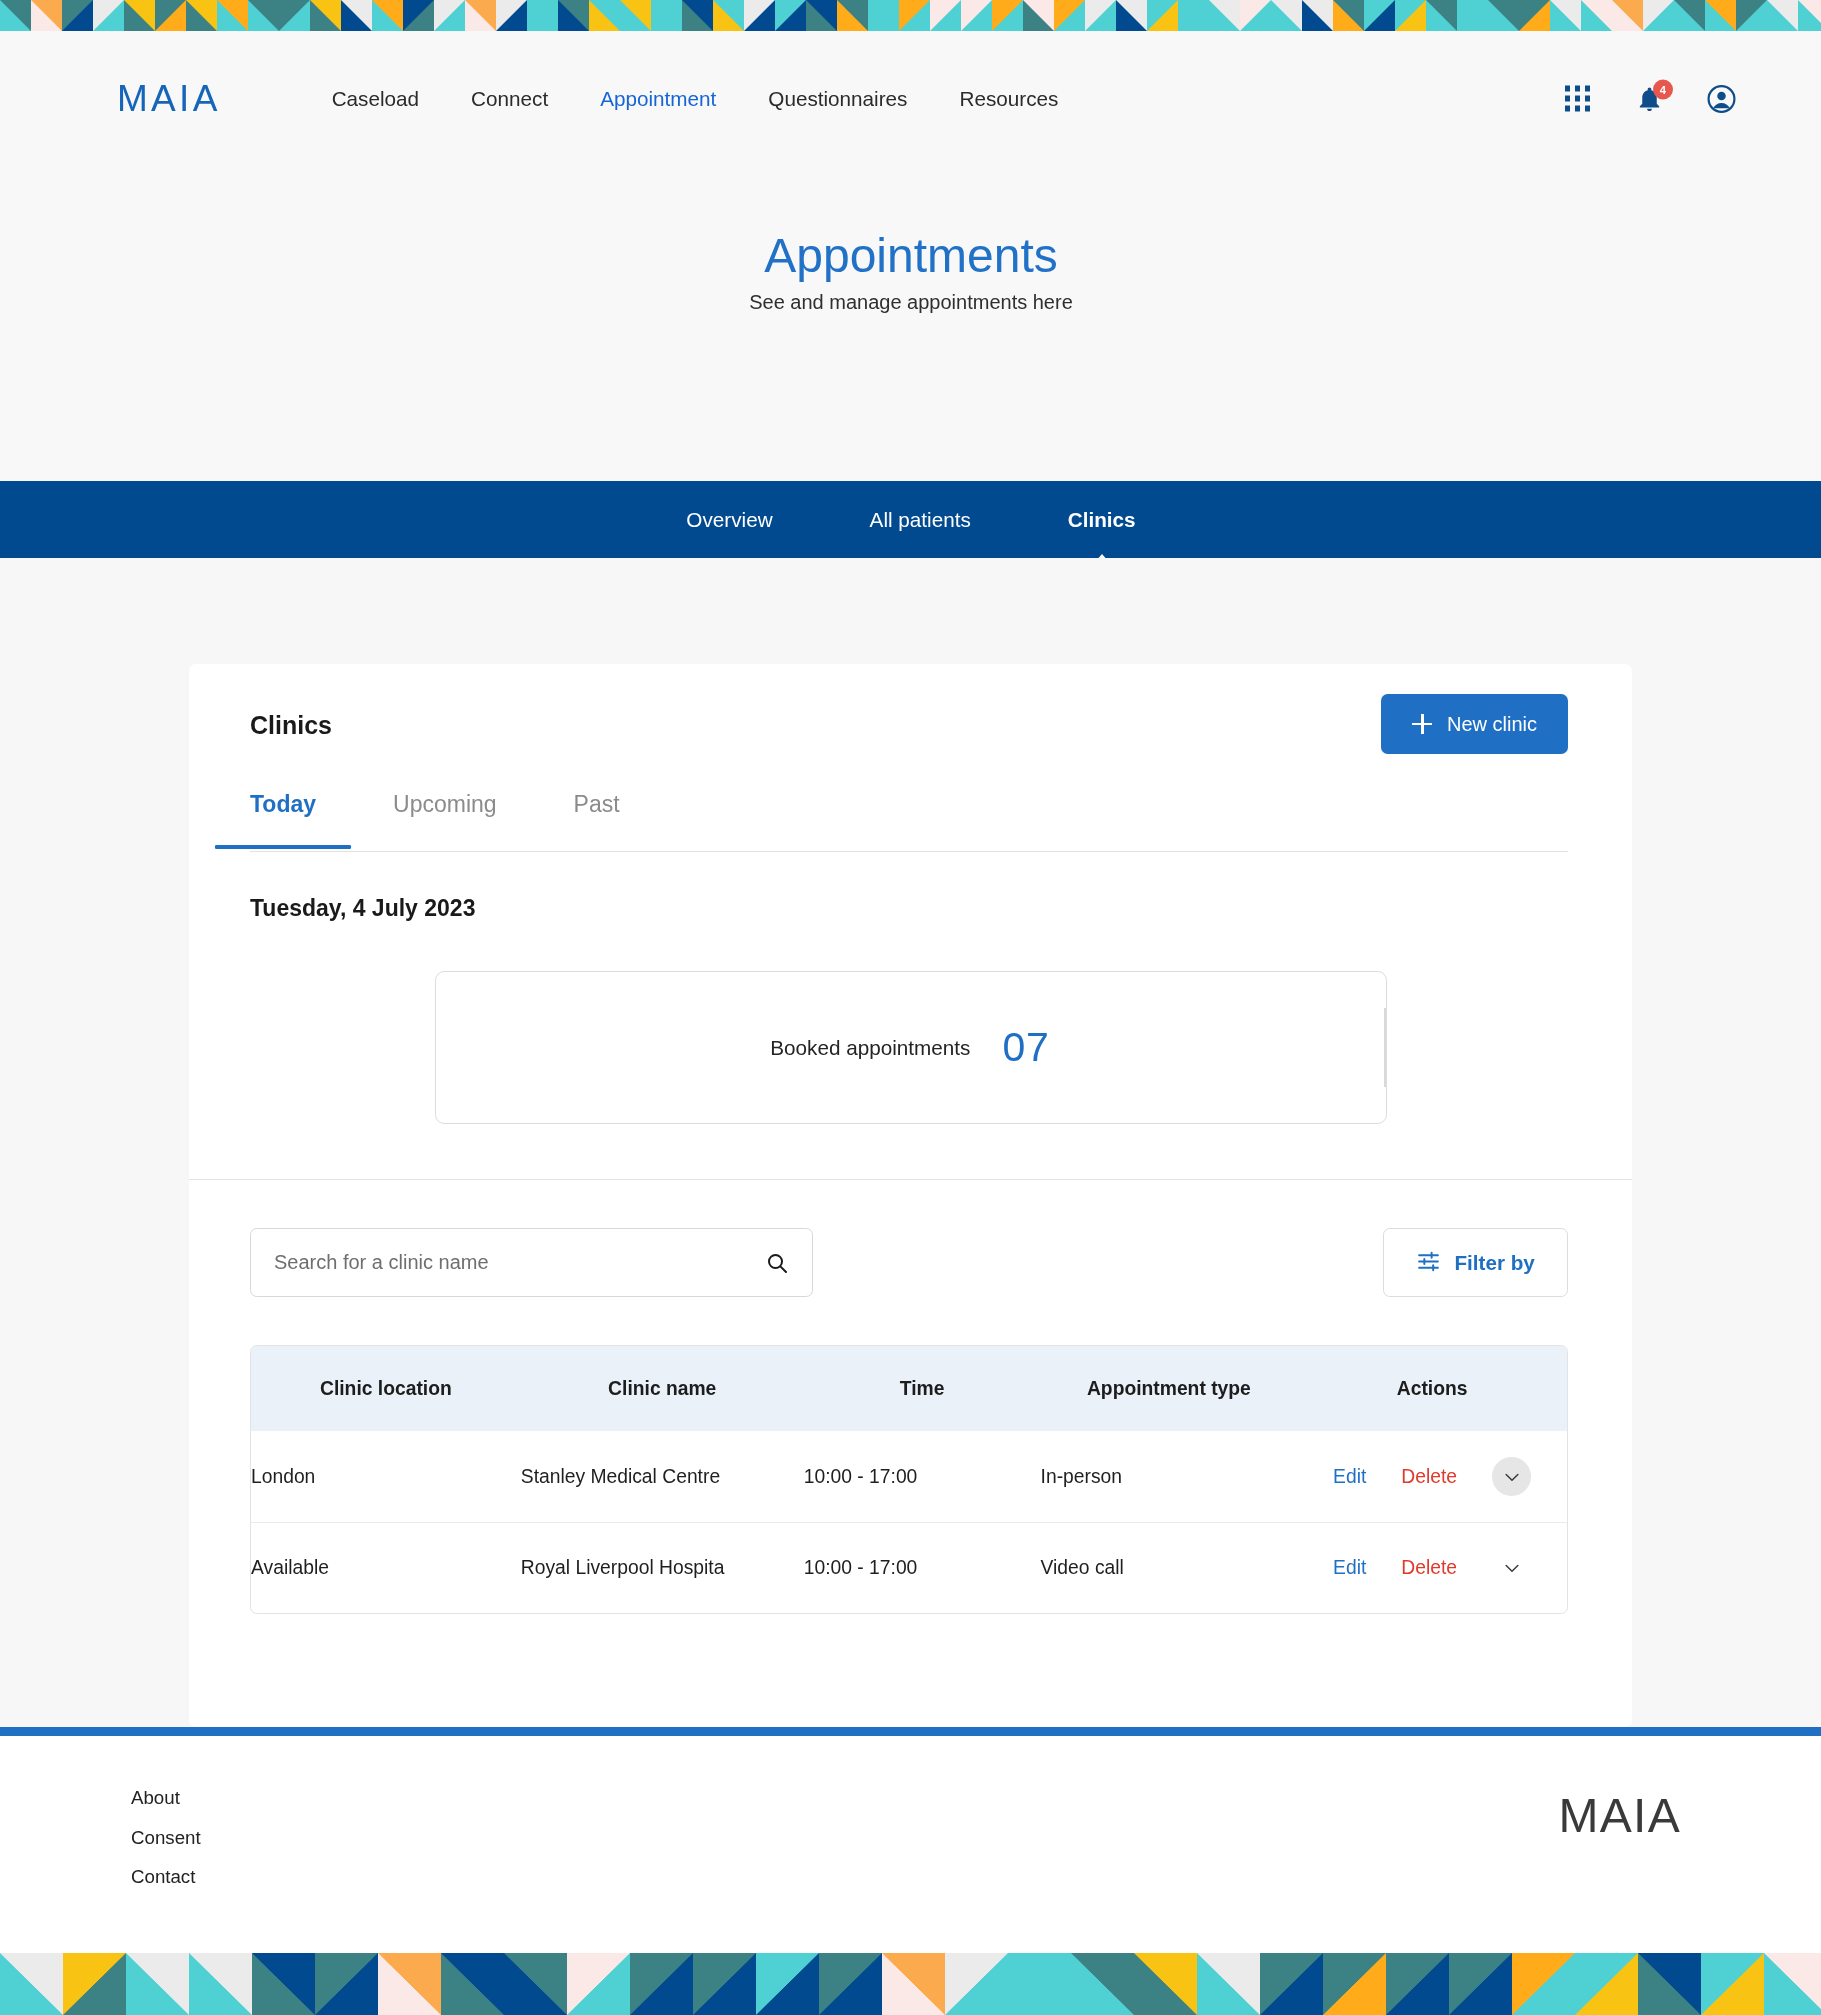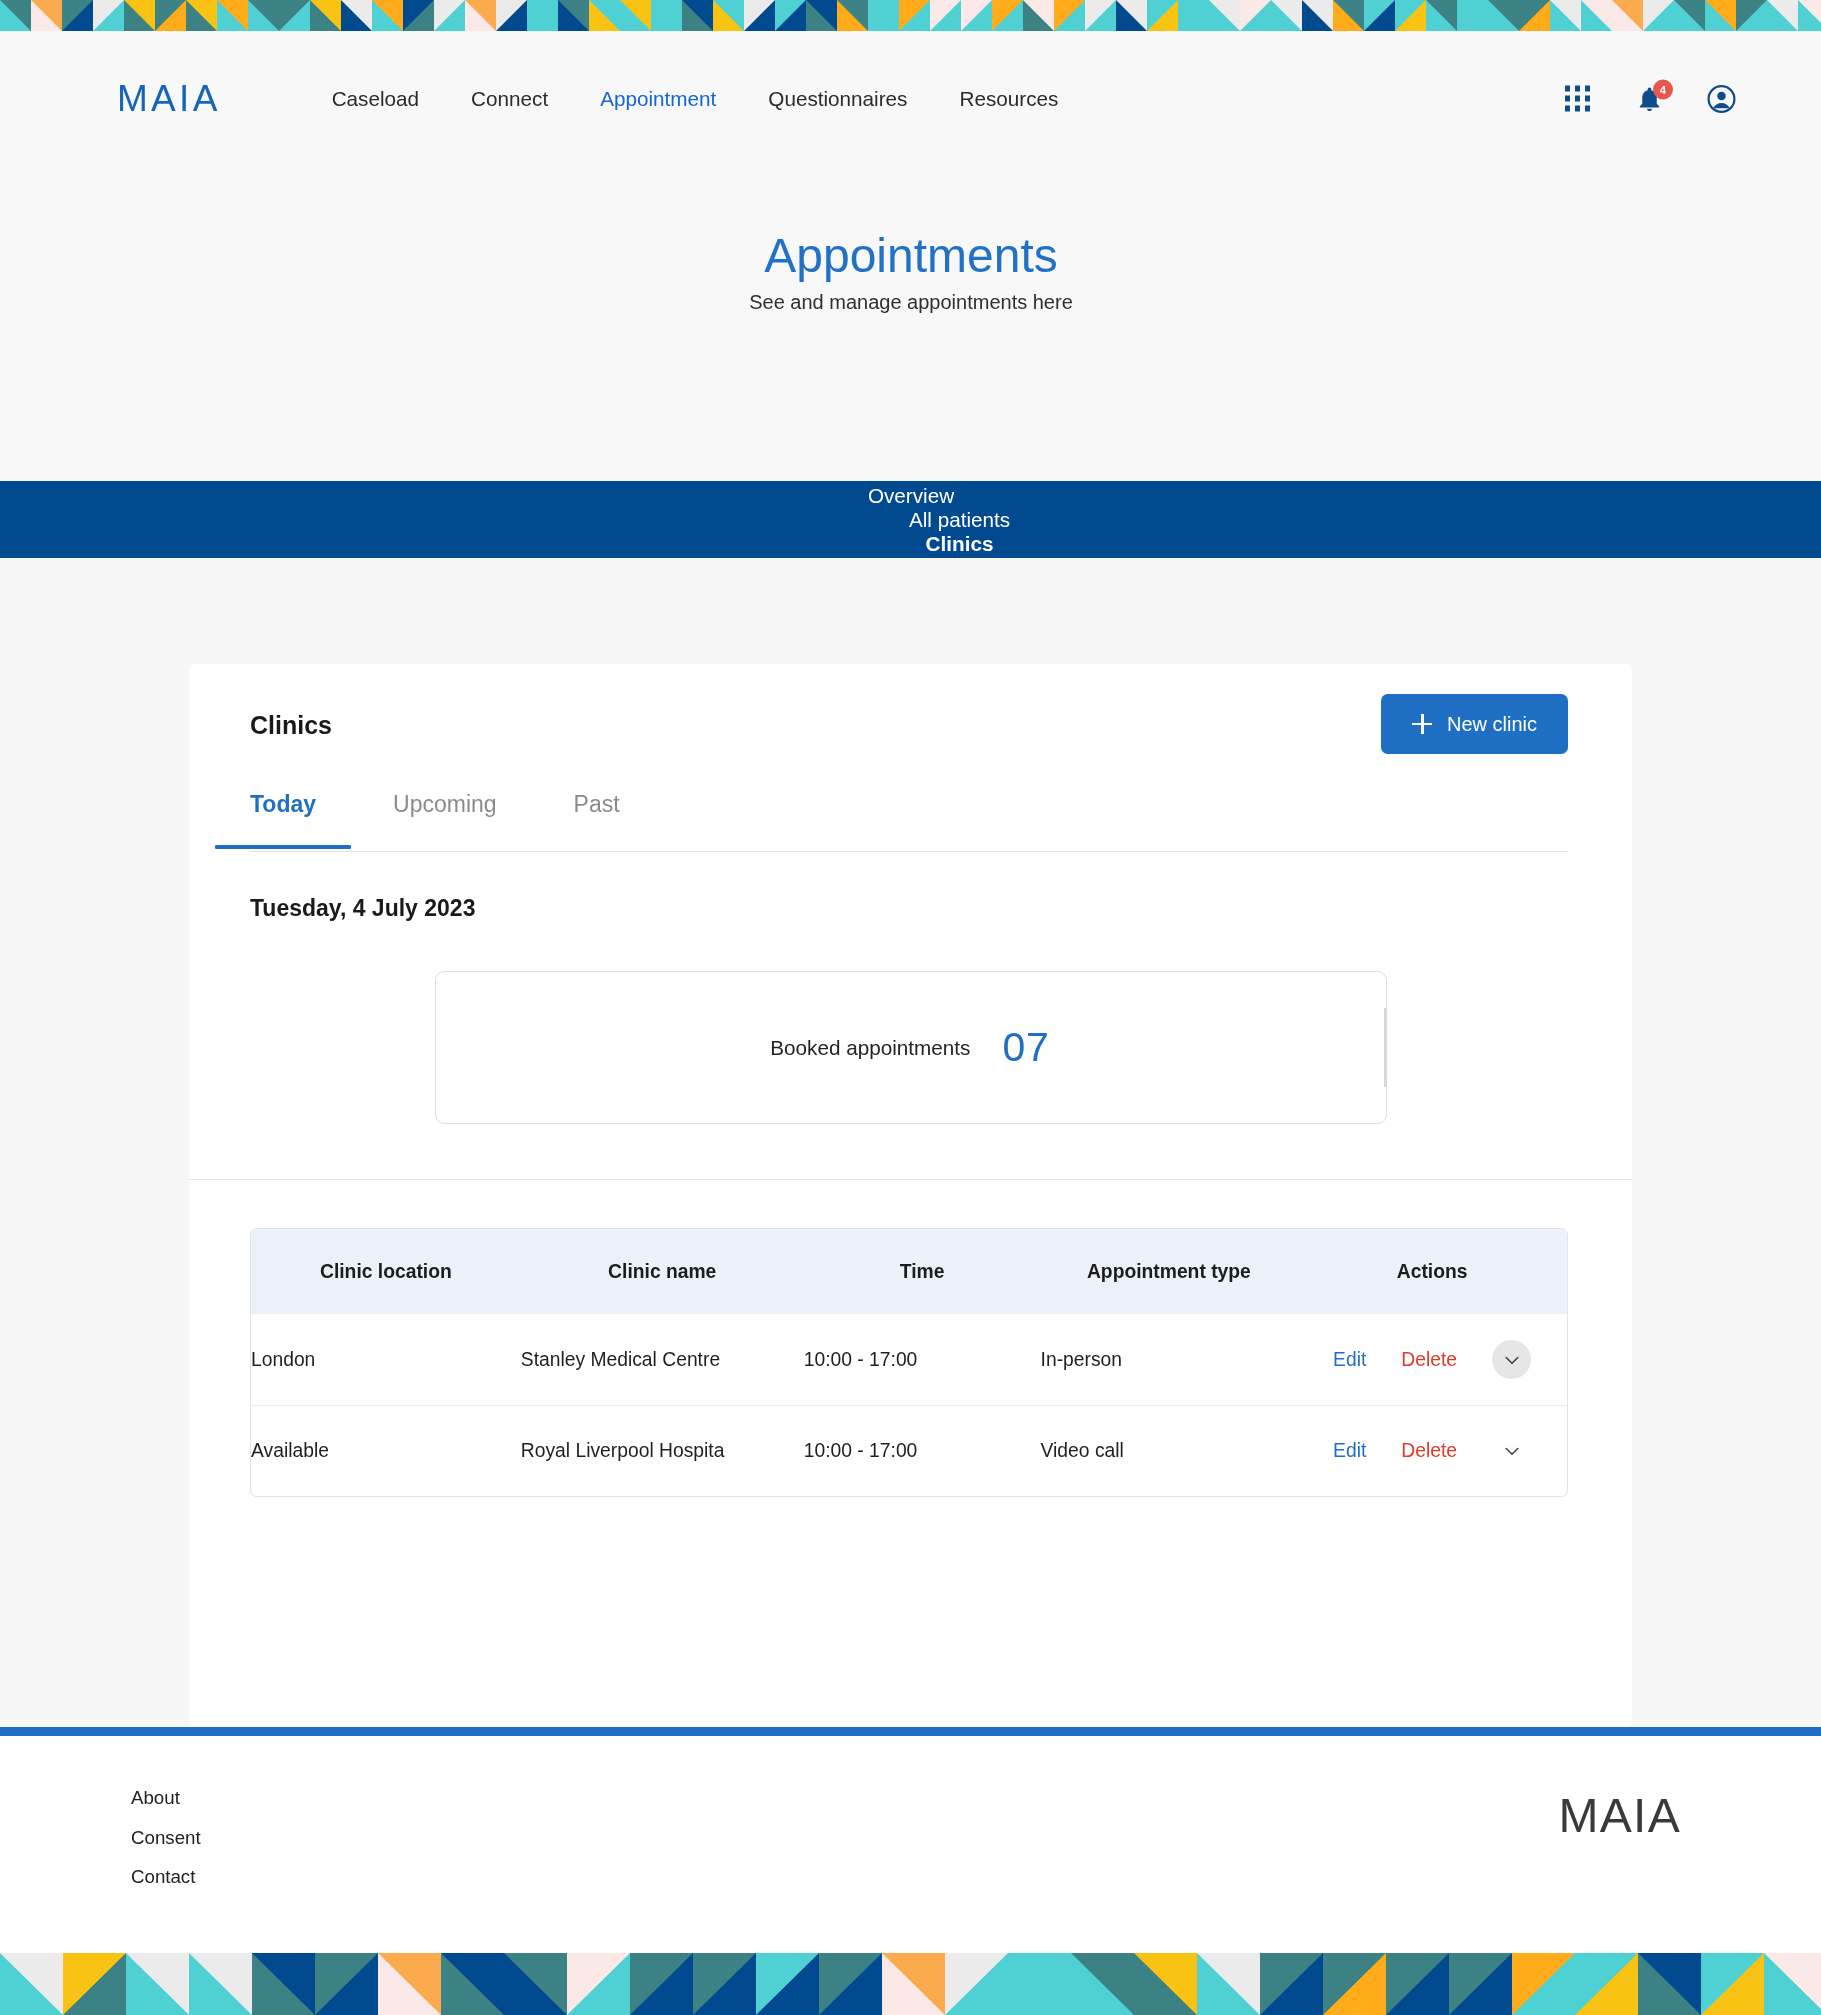--- a/index.html
+++ b/index.html
@@ -149,21 +149,21 @@
   .tabbar {
     position: absolute;
     top: 481px; left: 0;
     width: 1822px;
     height: 77px;
     background: #024a8f;
     display: flex;
     align-items: center;
     justify-content: center;
   }
-  .tabbar-inner { display: flex; align-items: center; flex-direction: column; }
+  .tabbar-inner { display: flex; align-items: flex-end; }
   .tab {
     position: relative;
     font-size: 20.7px;
     color: #ffffff;
     font-weight: 400;
     cursor: pointer;
     white-space: nowrap;
   }
   .tab + .tab { margin-left: 97px; }
   .tab.active { font-weight: 700; }
@@ -699,20 +699,45 @@
     <div class="stats-box">
       <div class="stat">
         <span class="stat-label">Booked appointments</span>
         <span class="stat-value">07</span>
       </div>
       <div class="stat-div"></div>
     </div>
 
     <div class="divider"></div>
 
+    <div class="search-row">
+      <div class="search-box">
+        <input class="search-input" type="text" placeholder="Search for a clinic name" style="">
+        <span class="search-icon-wrap">
+          <svg width="24" height="24" viewBox="0 0 24 24" fill="none" stroke="#1a1a1a" stroke-width="2">
+            <circle cx="10.5" cy="10.5" r="6.5"></circle>
+            <line x1="15.6" y1="15.6" x2="21" y2="21" stroke-linecap="round"></line>
+          </svg>
+        </span>
+      </div>
+
+      <button class="filter-btn">
+        <span>
+          <svg width="25" height="25" viewBox="0 0 24 24" fill="none" stroke="#1f6fc4" stroke-width="1.9" stroke-linecap="round">
+            <line x1="3" y1="6" x2="21" y2="6"></line>
+            <line x1="3" y1="12" x2="21" y2="12"></line>
+            <line x1="3" y1="18" x2="21" y2="18"></line>
+            <line x1="15" y1="3.5" x2="15" y2="8.5"></line>
+            <line x1="8" y1="9.5" x2="8" y2="14.5"></line>
+            <line x1="16.5" y1="15.5" x2="16.5" y2="20.5"></line>
+          </svg>
+        </span>
+        <span class="filter-label">Filter by</span>
+      </button>
+    </div>
 
     <div class="table-wrap">
       <table>
         <thead>
           <tr>
             <th class="col-1">Clinic location</th>
             <th class="col-2">Clinic name</th>
             <th class="col-3">Time</th>
             <th class="col-4">Appointment type</th>
             <th class="col-5">Actions</th>

